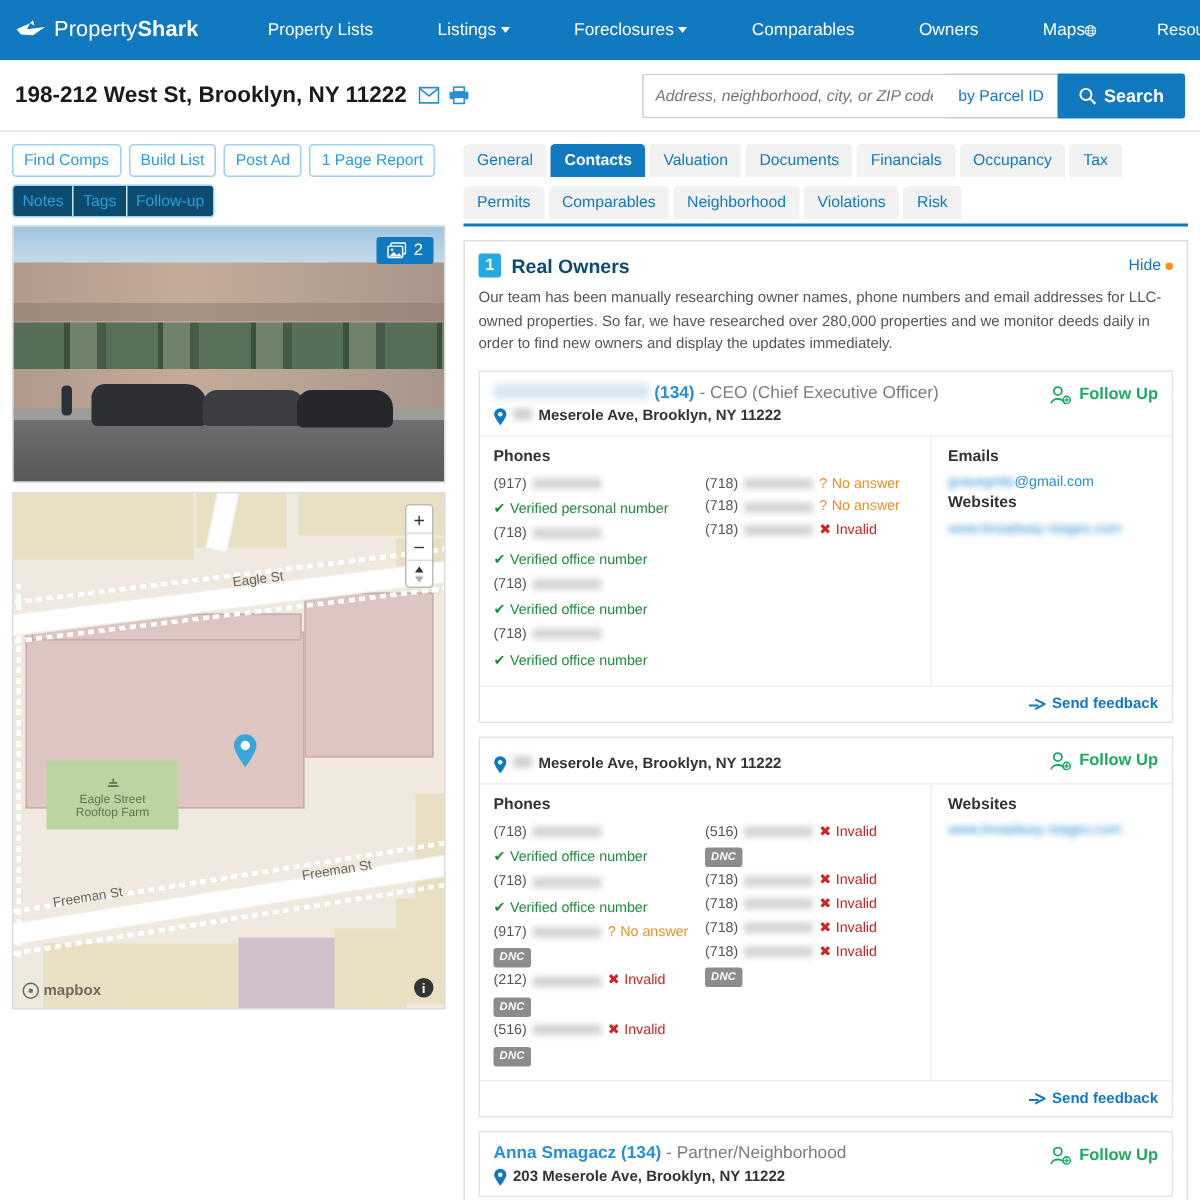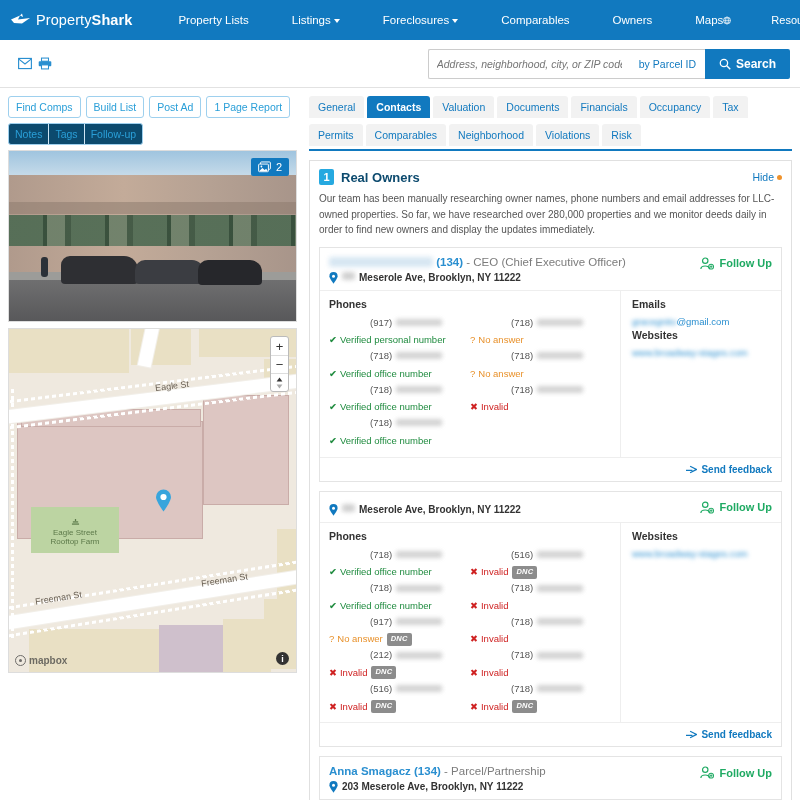--- a/index.html
+++ b/index.html
@@ -238,21 +238,21 @@
   .ocright { width:160px; padding:7px 9px 8px 11px; }
   .secttitle { font-size:10.5px; font-weight:bold; color:#333; margin-bottom:5px; }
 
   .phonegrid { display:flex; gap:0; }
   .phonecol { width:50%; }
   .phrow {
     display:flex; align-items:center; gap:4px;
     font-size:9.5px; line-height:1.45; padding:1px 0;
     flex-wrap:wrap;
   }
-  .phnum { color:#555; white-space:nowrap;margin-left:41px; }
+  .phnum { color:#555; white-space:nowrap; }
   .phredact {
     display:inline-block; height:7px; width:46px;
     background:#cccccc; border-radius:1px; filter:blur(2px); opacity:.85;
   }
   .st-ok { color:#1f8b3f; display:flex; align-items:center; gap:3px; white-space:nowrap; }
   .st-na { color:#e8912b; display:flex; align-items:center; gap:3px; white-space:nowrap; }
   .st-inv { color:#cf2222; display:flex; align-items:center; gap:3px; white-space:nowrap; }
   .dnc {
     background:#8c8c8c; color:#fff; font-size:7.5px; font-style:italic;
     font-weight:bold; padding:1px 4px; border-radius:2px; letter-spacing:.2px;
@@ -311,20 +311,21 @@
       <svg class="user-icon" viewBox="0 0 14 15">
         <circle cx="7" cy="4.3" r="3.1" fill="#fff"></circle>
         <path d="M1 14 C1 9.8 13 9.8 13 14 Z" fill="#fff"></path>
       </svg>
       <i class="caret"></i>
     </span>
   </div>
 </div>
 
 <div class="addrbar">
+  <div class="addr-title">198-212 West St, Brooklyn, NY 11222</div>
   <div class="addr-icons">
     <svg class="mail-icon" viewBox="0 0 16 13">
       <rect x="0.7" y="0.7" width="14.6" height="11.6" fill="none" stroke="#2a8fd0" stroke-width="1.3"></rect>
       <path d="M1 1.5 L8 7 L15 1.5" fill="none" stroke="#2a8fd0" stroke-width="1.3"></path>
     </svg>
     <svg class="print-icon" viewBox="0 0 16 14">
       <rect x="4" y="0.8" width="8" height="3.6" fill="none" stroke="#2a8fd0" stroke-width="1.2"></rect>
       <rect x="0.8" y="4.4" width="14.4" height="5.6" rx="1" fill="#2a8fd0"></rect>
       <rect x="4" y="8.6" width="8" height="4.6" fill="#fff" stroke="#2a8fd0" stroke-width="1.2"></rect>
     </svg>
@@ -704,21 +705,21 @@
                 <svg class="fb-icon" viewBox="0 0 12 9">
                   <path d="M0 5.4 L7 5.4 M4.5 1 L11.5 4.4 L4.5 8" fill="none" stroke="#1179bf" stroke-width="1.4"></path>
                 </svg>
                 <span>Send feedback</span>
               </span>
             </div>
           </div>
           <div class="ocard">
             <div class="ochead">
               <div class="ocname-wrap">
-                <div class="ocname-line"><span class="ocname">Anna Smagacz</span> <span class="occount">(134)</span> <span class="ocrole">- Parcel/Partnership</span></div>
+                <div class="ocname-line"><span class="ocname">Anna Smagacz</span> <span class="occount">(134)</span> <span class="ocrole">- Partner/Neighborhood</span></div>
                 <div class="ocaddr">
                   <svg class="pin-icon" viewBox="0 0 9 12">
                     <path d="M4.5 11.6 C4.5 11.6 8.6 6.3 8.6 4.2 A4.1 4.1 0 0 0 0.4 4.2 C0.4 6.3 4.5 11.6 4.5 11.6 Z" fill="#1179bf"></path>
                     <circle cx="4.5" cy="4.2" r="1.5" fill="#fff"></circle>
                   </svg>
                   <span>203 Meserole Ave, Brooklyn, NY 11222</span>
                 </div>
               </div>
               <div class="followup">
                 <svg class="fu-icon" viewBox="0 0 15 14">

